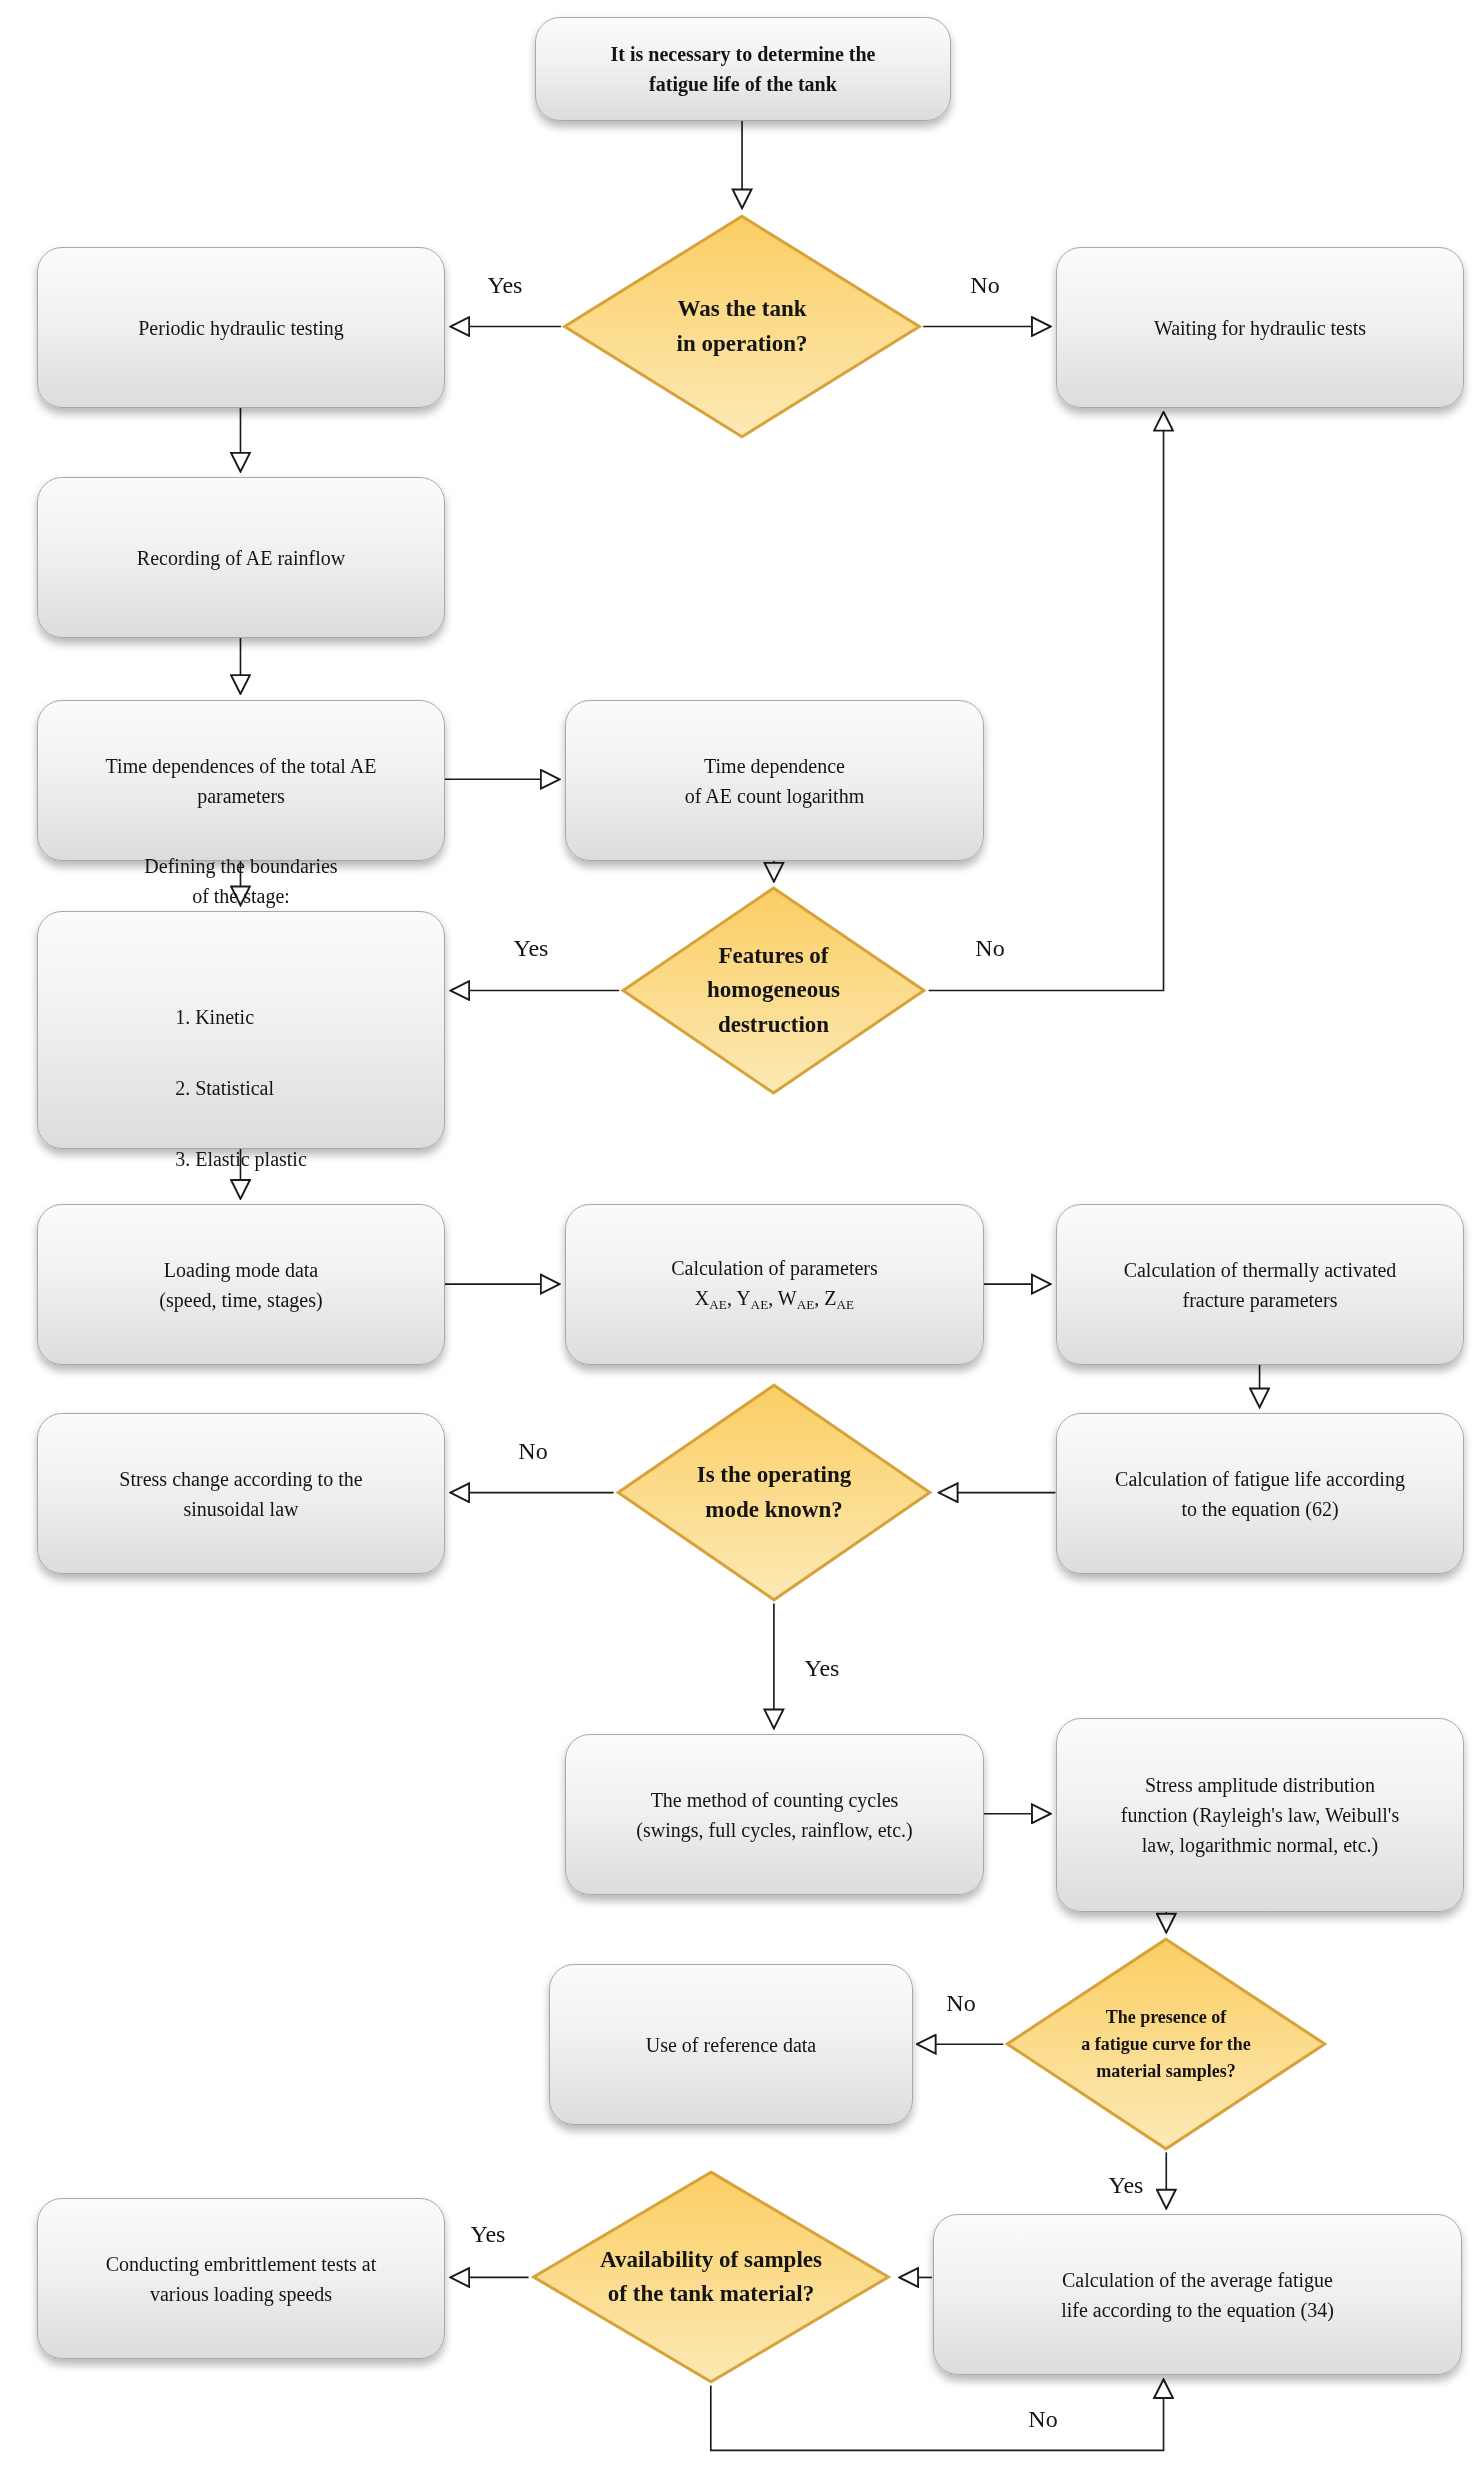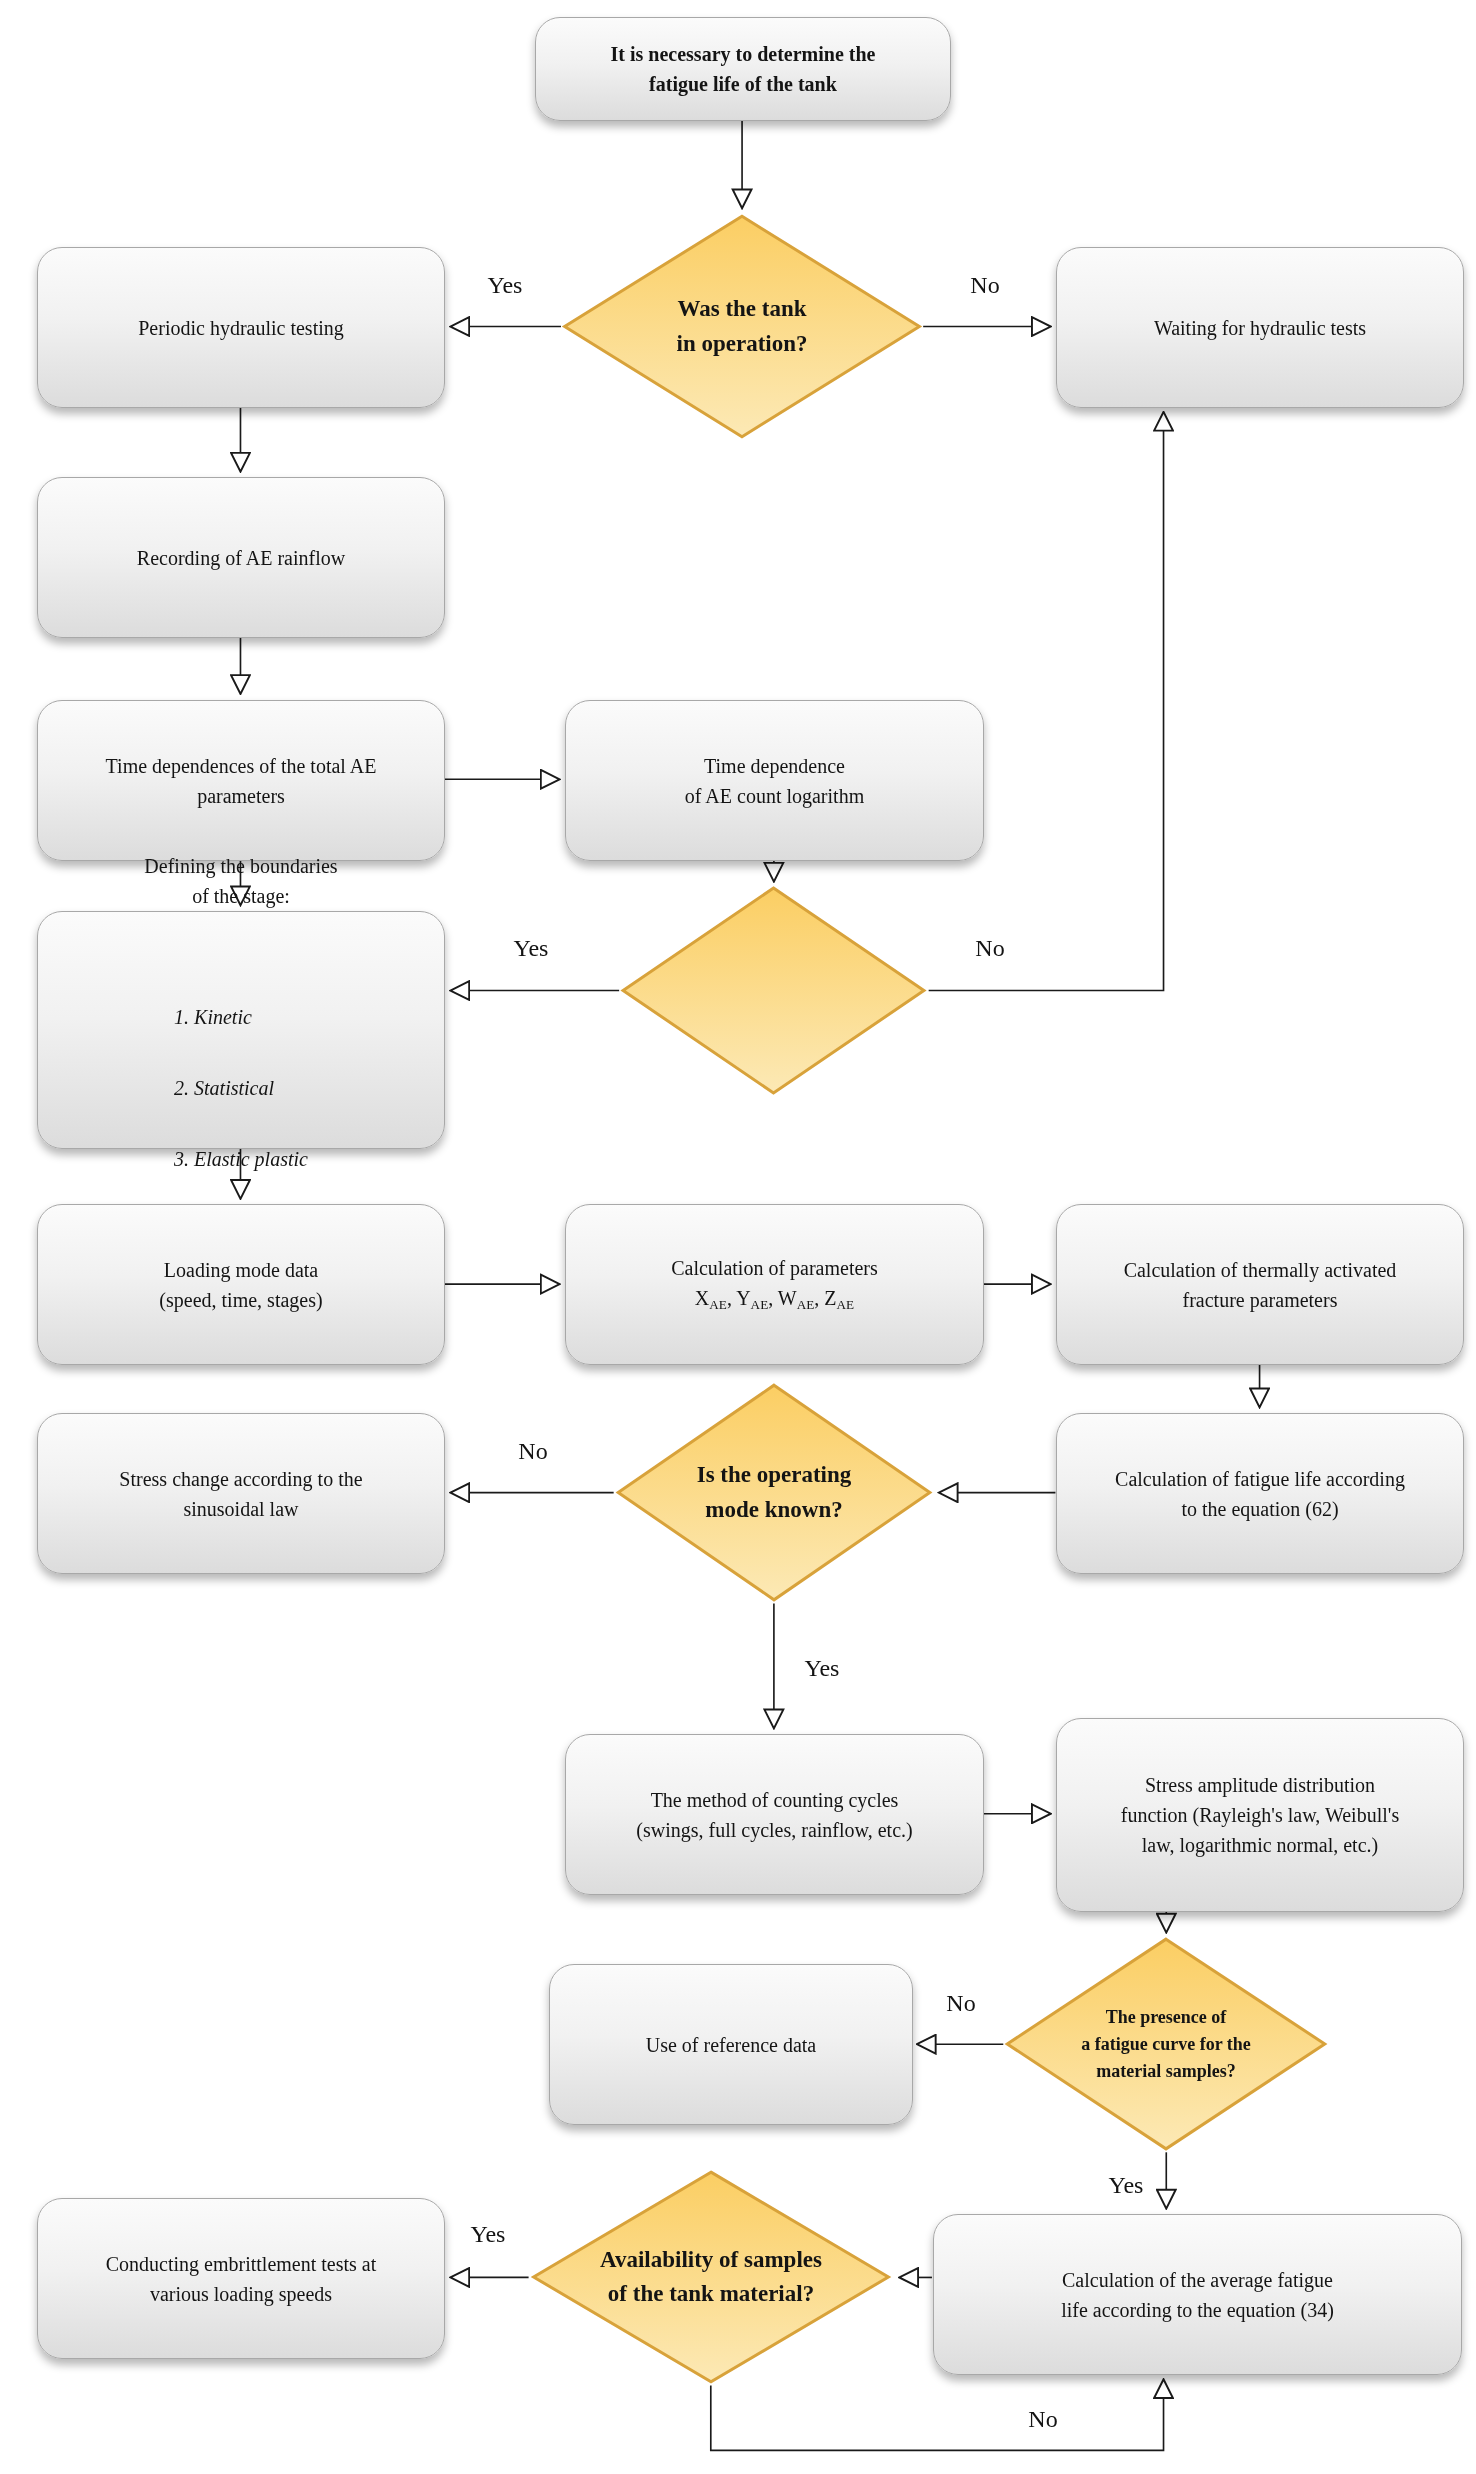--- a/index.html
+++ b/index.html
@@ -17,21 +17,21 @@
   .bold .lbl{font-weight:700;}
 
   .diamond{background:transparent;}
   .diamond .dsvg{position:absolute;left:0;top:0;width:100%;height:100%;}
   .diamond polygon{fill:url(#dg);stroke:var(--diamond_border,#d8a23a);stroke-width:3;vector-effect:non-scaling-stroke;}
   .diamond .lbl{position:relative;font-weight:700;font-size:23px;line-height:1.5;padding:0 33px;}
 
   .elabel{position:absolute;z-index:3;transform:translate(-50%,-50%);font-size:24px;color:var(--text,#141414);}
 
   .stage-list{text-align:left;width:max-content;margin:25px auto 0;}
-  .stage-list div{margin:5.5px 0;font-style:italic;}
+  .stage-list div{margin:5.5px 0;}
   .params-line{display:block;}
   sub{font-size:.66em;vertical-align:-0.32em;}
   .sep{white-space:pre;}
 </style>
 </head>
 <body>
 
 <svg class="edges" width="1477" height="2475" viewBox="0 0 2691 4510">
   <defs>
     <linearGradient id="dg" x1="0" y1="0" x2="0" y2="1">
@@ -112,20 +112,23 @@
       <div>2. Statistical</div>
       <div>3. Elastic plastic</div>
     </div>
   </div>
 </div>
 
 <div class="node diamond" style="left:620px;top:886px;width:307px;height:209px">
   <svg class="dsvg" viewBox="0 0 100 100" preserveAspectRatio="none">
       <polygon points="50,1 99,50 50,99 1,50"></polygon>
     </svg>
+  <div class="lbl">Features of
+homogeneous
+destruction</div>
 </div>
 
 <div class="node box" style="left:37px;top:1204px;width:406px;height:159px">
   <div class="lbl">Loading mode data
 (speed, time, stages)</div>
 </div>
 
 <div class="node box" style="left:565px;top:1204px;width:417px;height:159px">
   <div class="lbl">
     <span>Calculation of parameters</span>

